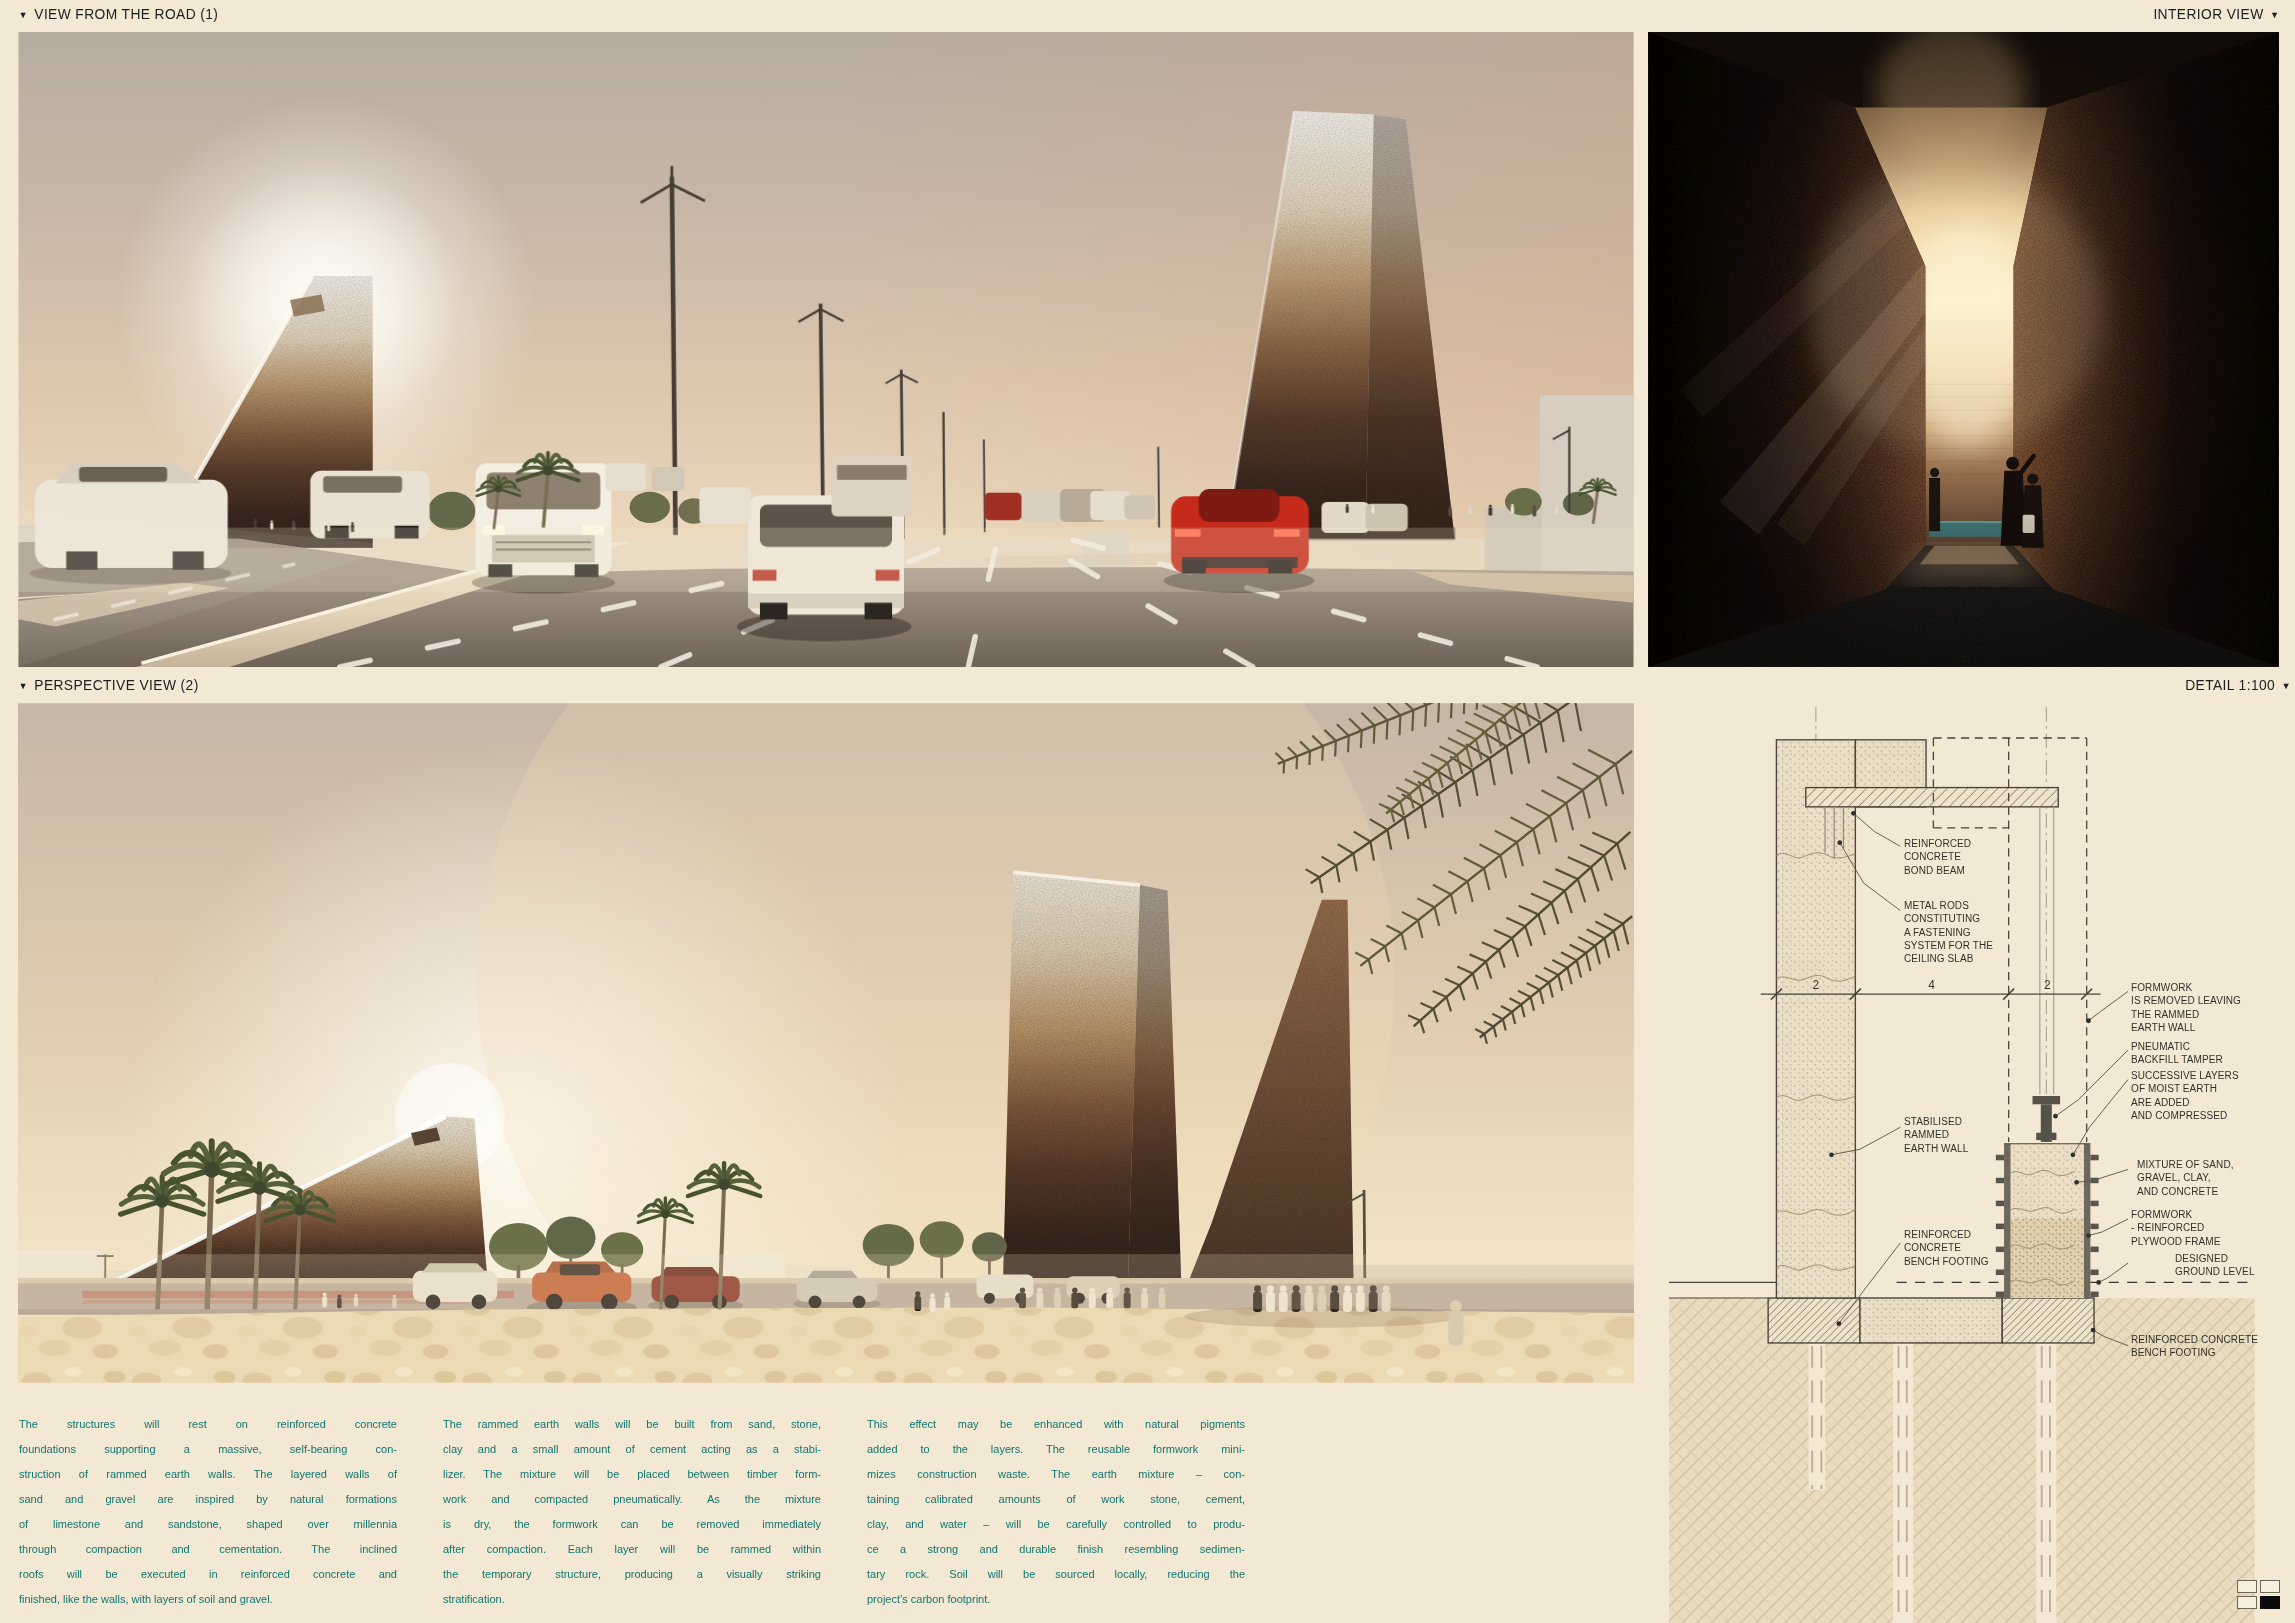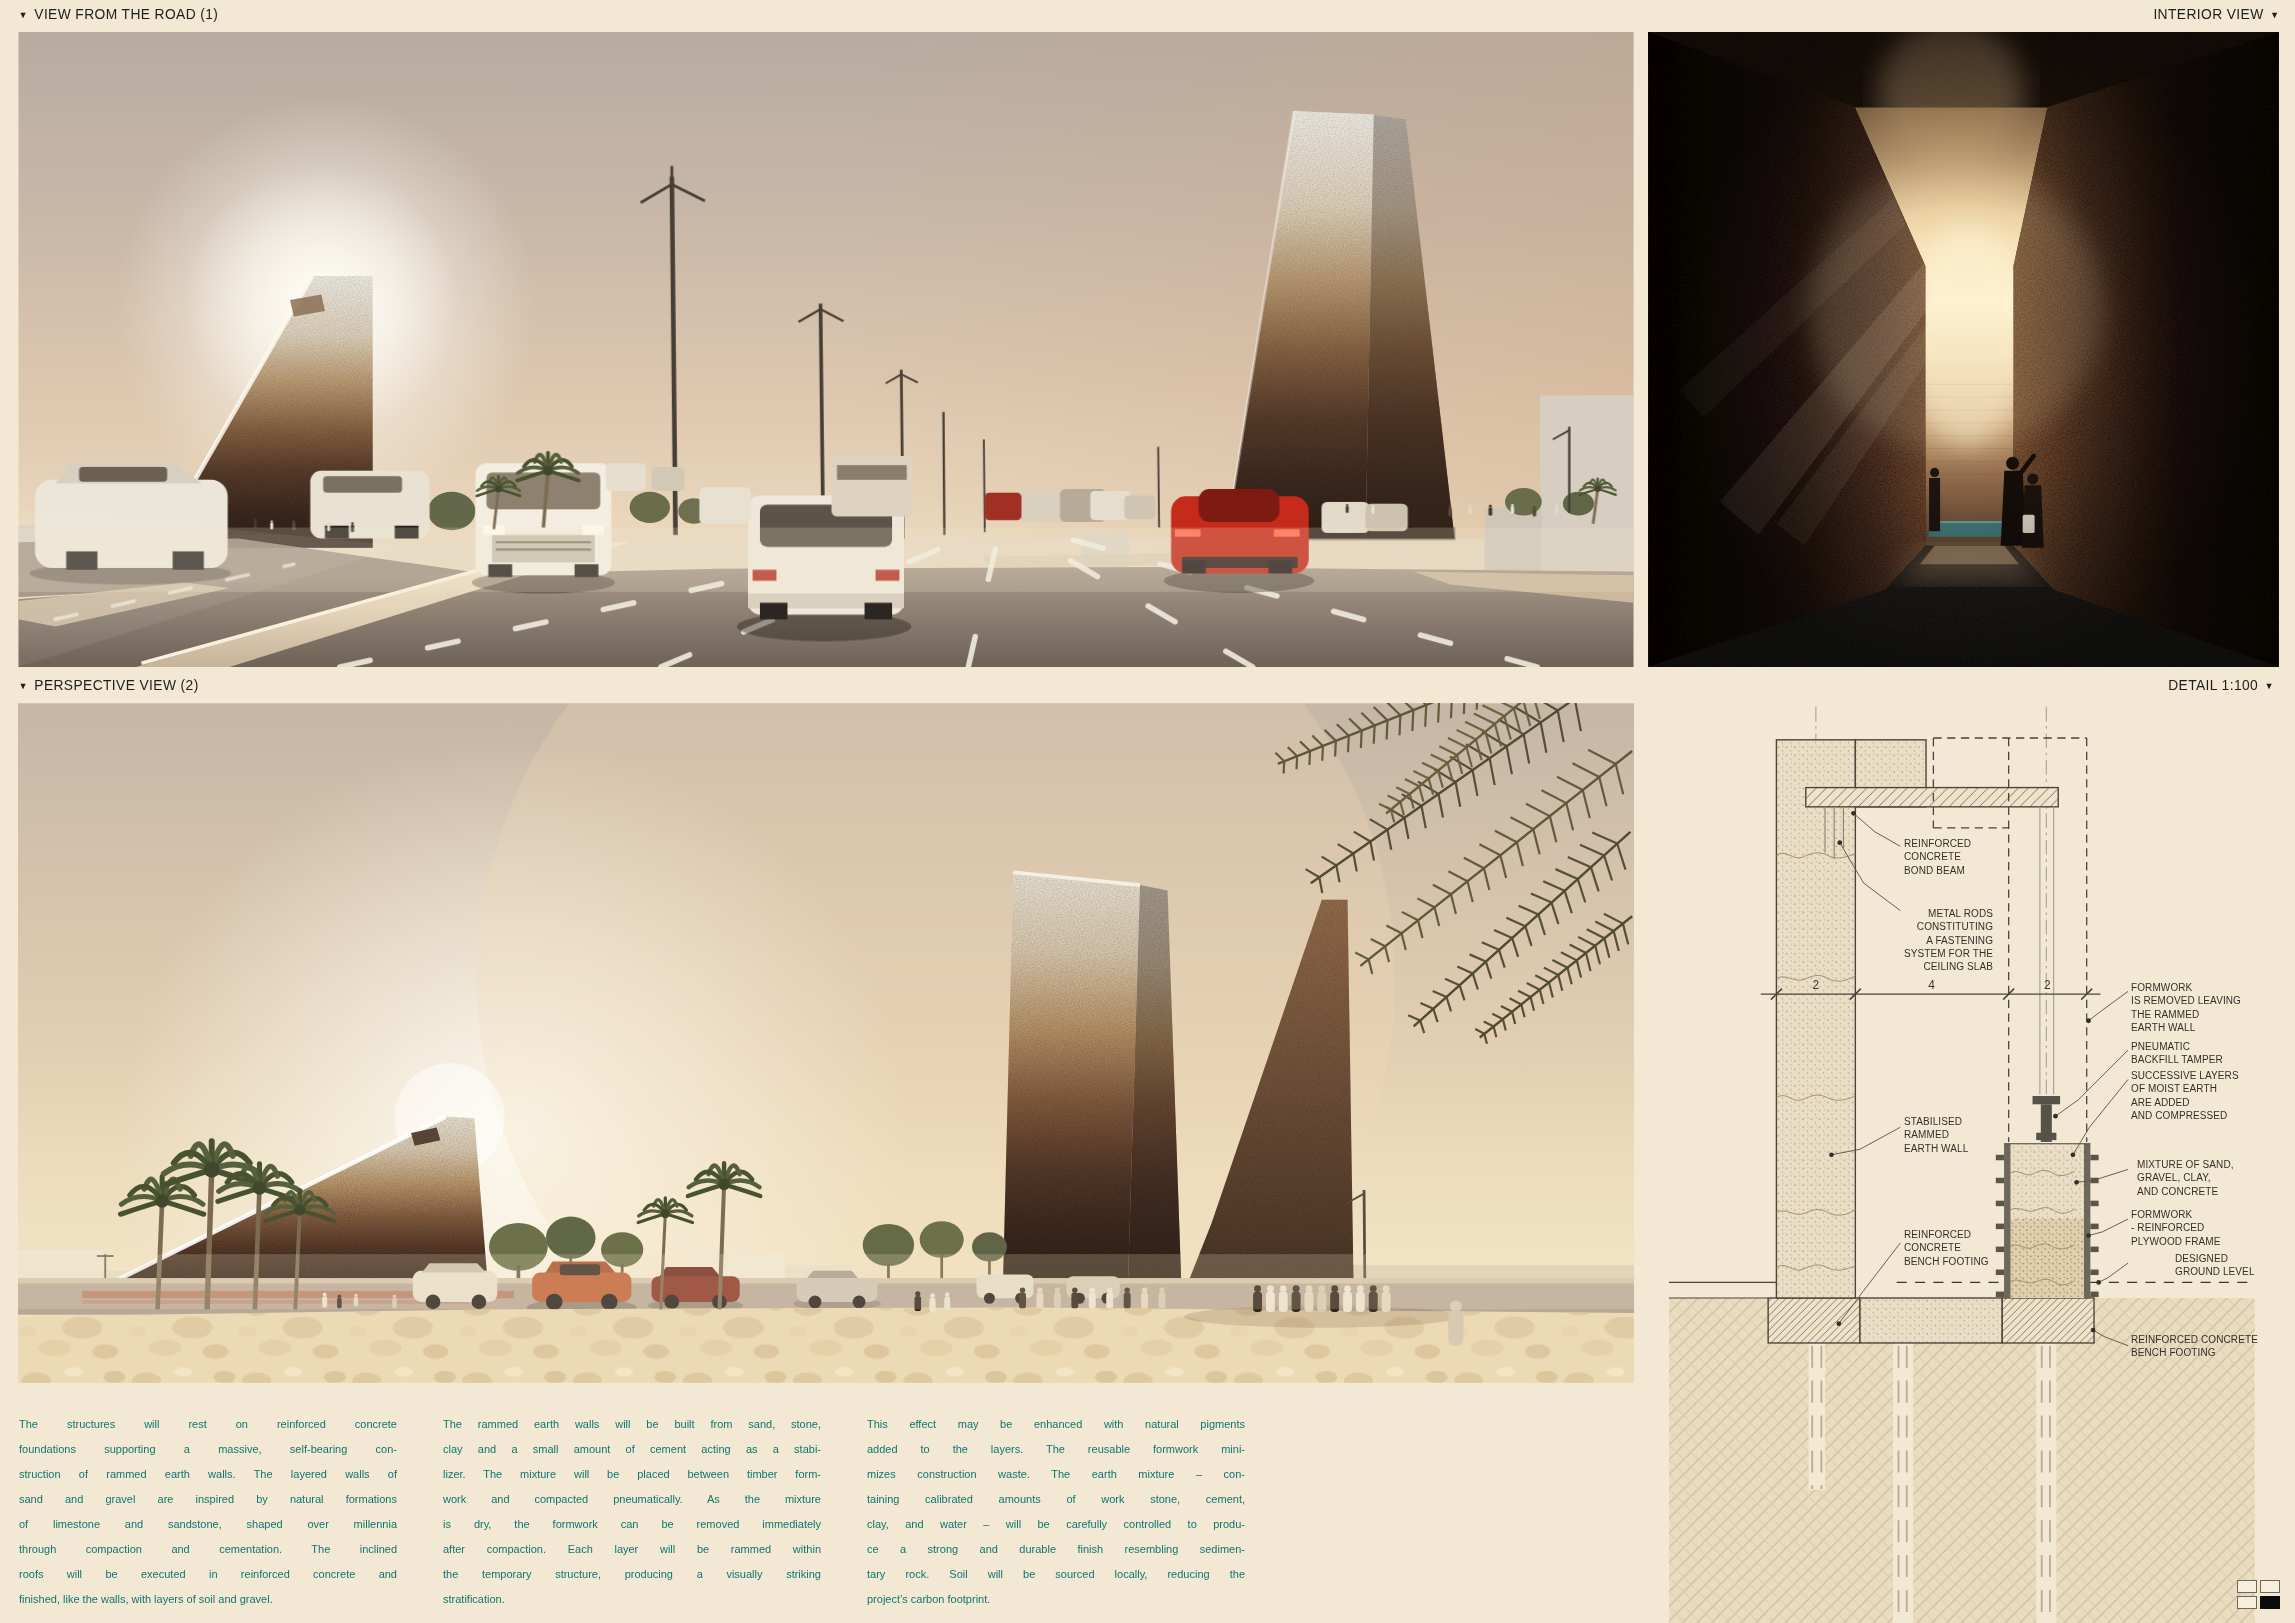--- a/index.html
+++ b/index.html
@@ -33,21 +33,21 @@
 
 <div class="slabel left" style="left:18.4px;top:7.3px">
   <span class="tri">▼</span><span>VIEW FROM THE ROAD (1)</span>
 </div>
 <div class="slabel right" style="right:16.5px;top:7.3px">
   <span>INTERIOR  VIEW</span><span class="tri">▼</span>
 </div>
 <div class="slabel left" style="left:18.4px;top:678px">
   <span class="tri">▼</span><span>PERSPECTIVE VIEW (2)</span>
 </div>
-<div class="slabel right" style="right:22px;top:678px">
+<div class="slabel right" style="right:5px;top:678px">
   <span>DETAIL 1:100</span><span class="tri">▼</span>
 </div>
 
 <div class="photo" style="left:18.4px;top:32px;width:1616px;height:635px">
 <svg viewBox="0 0 1760 692" width="1616" height="635">
   <defs>
     <linearGradient id="s1" x1="0" y1="0" x2="0" y2="1">
       <stop offset="0" stop-color="#b7aba0"></stop>
           <stop offset=".3" stop-color="#c9b8a8"></stop>
       <stop offset=".55" stop-color="#dcc6ae"></stop>
@@ -979,21 +979,21 @@
         <circle cx="444" cy="522" r="2.6"></circle>
     <circle cx="457" cy="580" r="2.6"></circle>
         <circle cx="468" cy="631" r="2.6"></circle>
     <circle cx="462" cy="683" r="2.6"></circle>
   </g>
 </svg>
 <div id="detail-annos">
       <div class="anno" style="left: 235px; top: 134px;">REINFORCED
 CONCRETE
 BOND BEAM</div>
-      <div class="anno" style="left: 235px; top: 204px; text-align: right;">METAL RODS
+      <div class="anno" style="left: 235px; top: 196px;">METAL RODS
 CONSTITUTING
 A FASTENING
 SYSTEM FOR THE
 CEILING SLAB</div>
       <div class="anno" style="left: 235px; top: 412px;">STABILISED
 RAMMED
 EARTH WALL</div>
       <div class="anno" style="left: 235px; top: 525px;">REINFORCED
 CONCRETE
 BENCH FOOTING</div>

